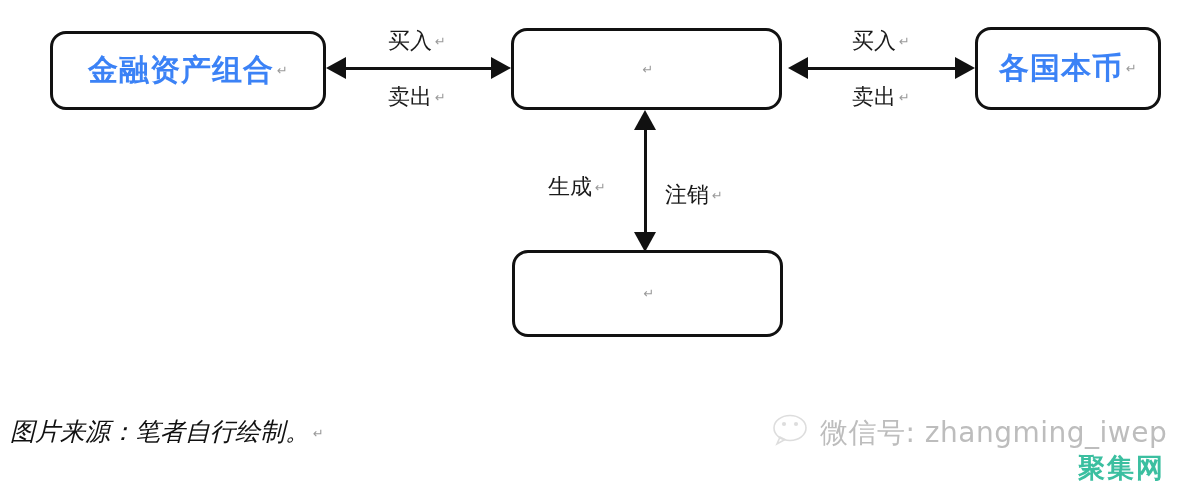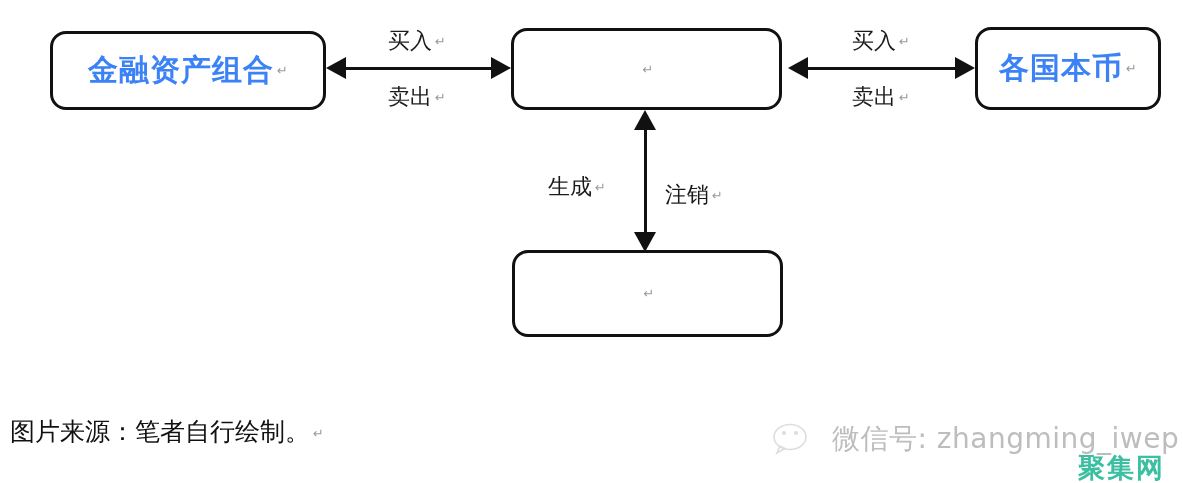--- a/index.html
+++ b/index.html
@@ -105,39 +105,39 @@
     z-index: 4;
   }
 
   .caption {
     position: absolute;
     font-size: 25px;
     white-space: nowrap;
     color: #111111;
   }
   #figure-caption { left: 378px; top: 374px; }
-  #source-caption { left: 10px;  top: 415px; }
+  #source-caption { left: 10px;  top: 415px; font-style: italic; }
 
   
   #watermark {
     position: absolute;
     left: 772px;
     top: 408px;
     width: 411px;
     height: 75px;
     z-index: 6;
     pointer-events: none;
   }
   #watermark-wechat-line {
     position: absolute;
     left: 0;
-    top: 12px;
+    top: 6px;
     display: flex;
-    align-items: center;
-    gap: 20px;
+    align-items: flex-start;
+    gap: 8px;
   }
   #wechat-icon { width: 40px; height: 32px; opacity: 0.45; }
   #watermark-handle {
     font-size: 28px;
     color: #bdbdbd;
     font-family: "DejaVu Sans", sans-serif;
     letter-spacing: 0.5px;
     white-space: nowrap;
   }
   #watermark-logo {

